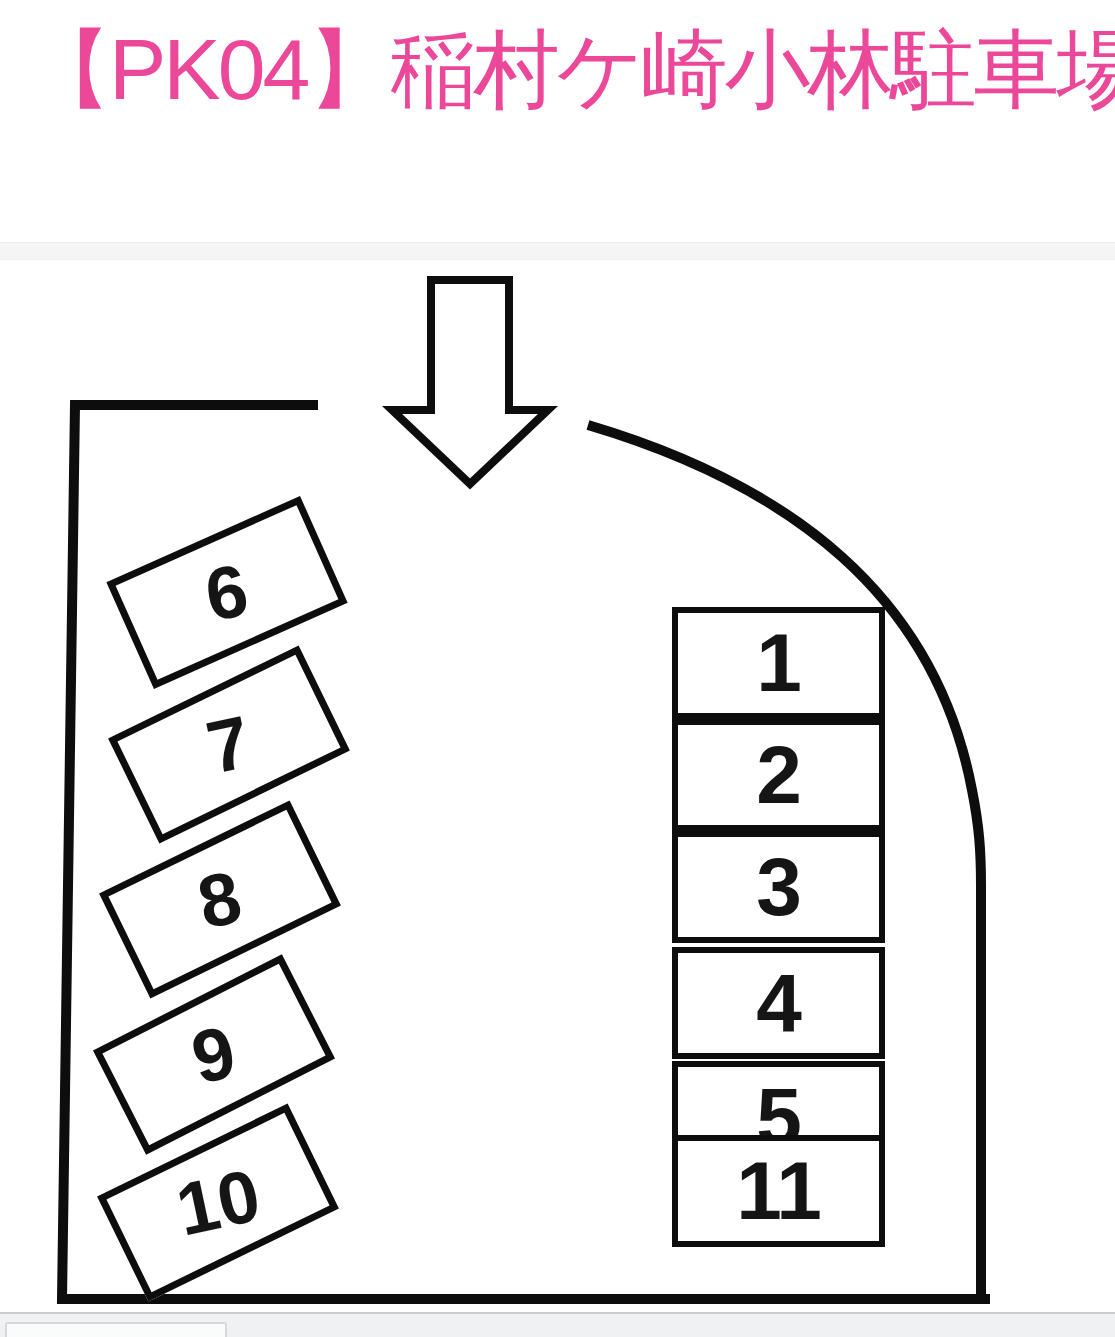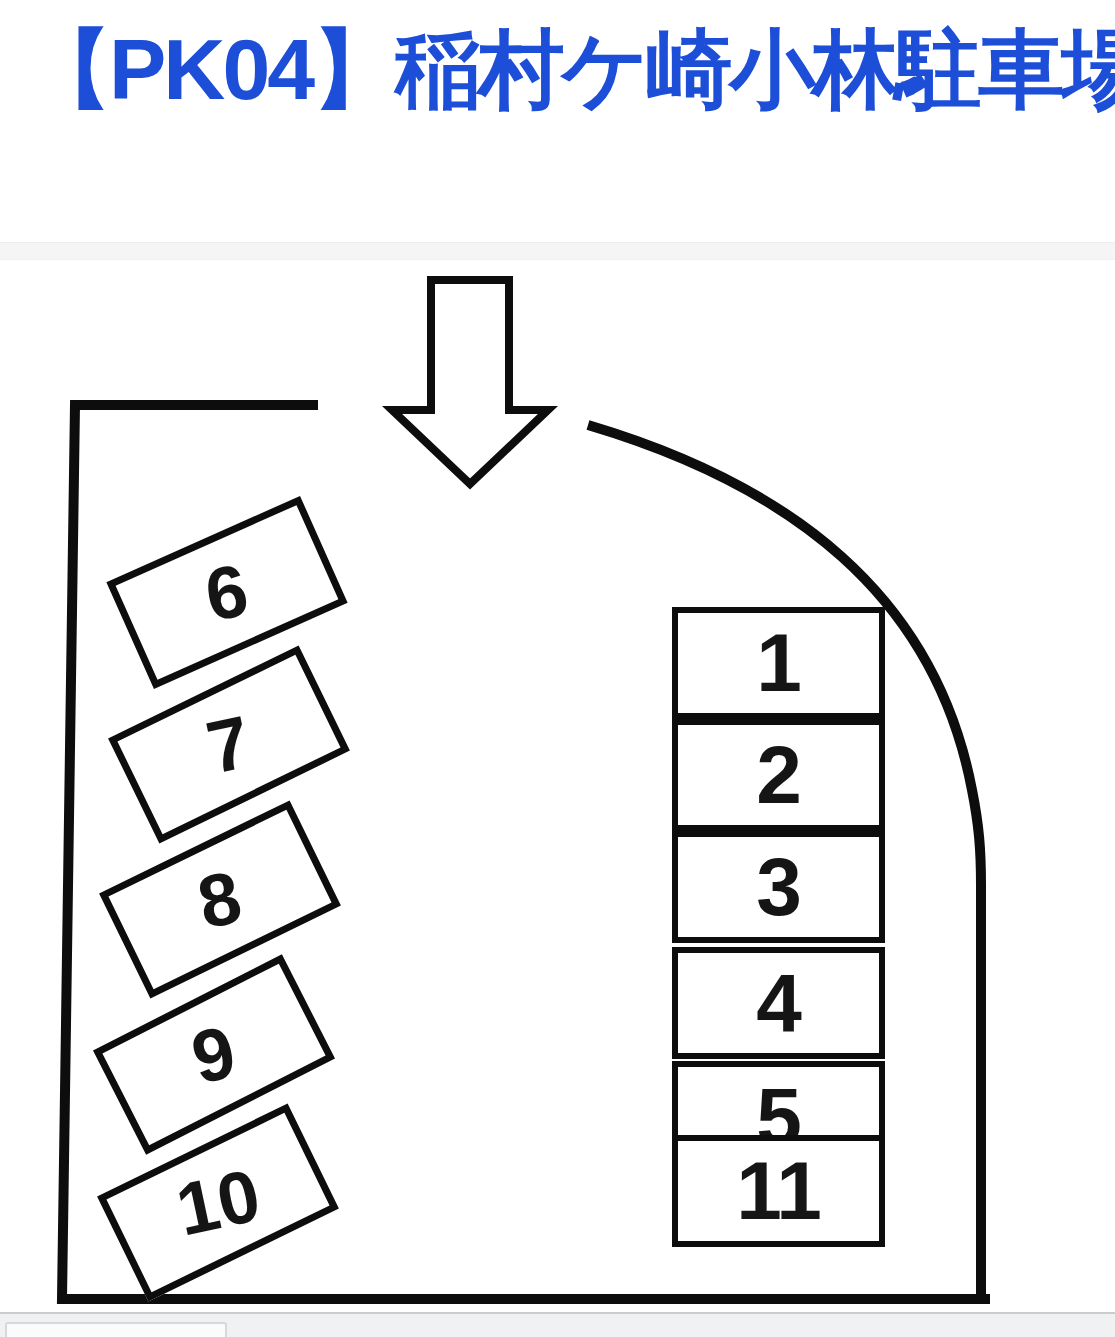--- a/index.html
+++ b/index.html
@@ -17,24 +17,24 @@
     color: #111;
   }
 
   
   .title {
     position: absolute;
     left: 26px;
     top: 14px;
     width: 1080px;
     font-size: 86px;
-    font-weight: 700;
+    font-weight: 400;
     letter-spacing: -3px;
     line-height: 1.30;
-    color: #1d4ed8;
+    color: #ec4899;
     white-space: nowrap;
     text-align: center;
   }
 
   
   .divider-band {
     position: absolute;
     left: 0;
     top: 242px;
     width: 1115px;

